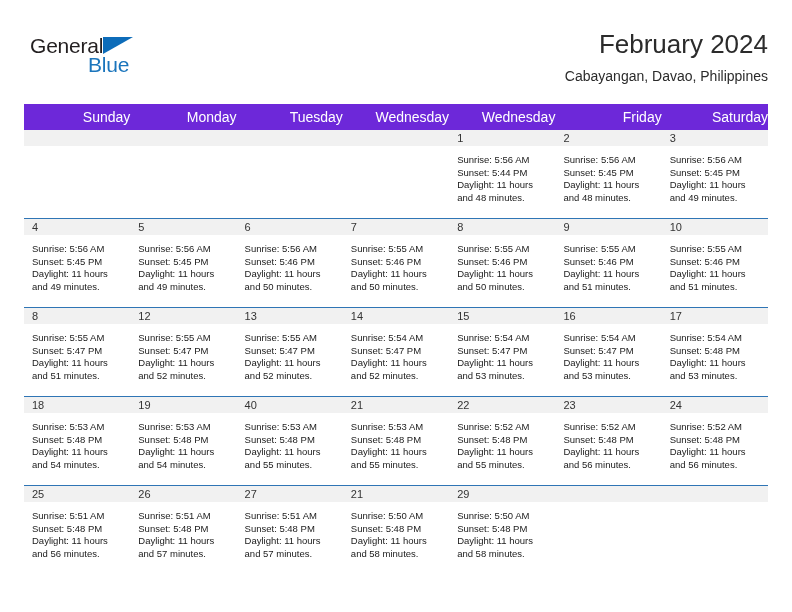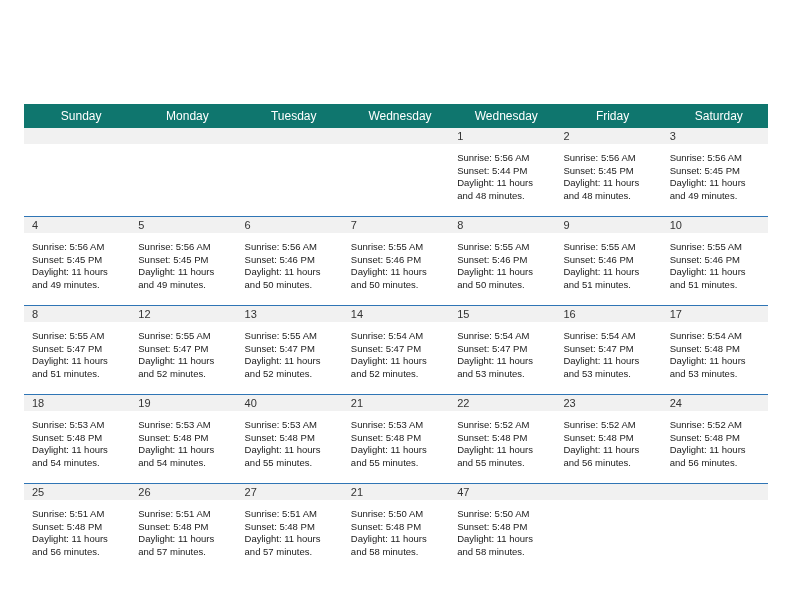--- a/index.html
+++ b/index.html
@@ -92,25 +92,25 @@
     position: absolute;
     left: 24px;
     top: 104px;
     width: 744px;
     border-collapse: collapse;
     table-layout: fixed;
   }
   .calendar col { width: 106.28px; }
 
   .calendar thead th {
-    background: #0f766e;
+    background: #6d28d9;
     color: #ffffff;
-    font-size: 12px;
+    font-size: 14px;
     font-weight: normal;
-    text-align: center;
+    text-align: right;
     padding: 5px 0 5px 8px;
     height: 11px;
     vertical-align: middle;
   }
 
   .calendar tbody td {
     vertical-align: top;
     padding: 0;
     border-top: 1.6px solid #2f75b5;
     height: 88px;
@@ -144,20 +144,34 @@
     line-height: 12.6px;
     color: #1a1a1a;
   }
   .details div { white-space: nowrap; }
 </style>
 </head>
 <body>
 
 <div class="page">
 
+  <div class="top-bar">
+
+    <div class="logo">
+      <span class="logo-general">General</span>
+      <span class="logo-flag"></span>
+      <span class="logo-blue">Blue</span>
+    </div>
+
+    <div class="title-block">
+      <div class="cal-title">February 2024</div>
+      <div class="cal-subtitle">Cabayangan, Davao, Philippines</div>
+    </div>
+
+  </div>
 
   <table class="calendar">
     <colgroup>
       <col>
         <col>
         <col>
         <col>
         <col>
         <col>
         <col>
@@ -506,21 +520,21 @@
               <div class="details">
                 <div>Sunrise: 5:50 AM</div>
                 <div>Sunset: 5:48 PM</div>
                 <div>Daylight: 11 hours</div>
                 <div>and 58 minutes.</div>
               </div>
             </div>
           </td>
           <td>
             <div class="daycell filled">
-              <div class="daynum-band">47</div>
+              <div class="daynum-band">29</div>
               <div class="details">
                 <div>Sunrise: 5:50 AM</div>
                 <div>Sunset: 5:48 PM</div>
                 <div>Daylight: 11 hours</div>
                 <div>and 58 minutes.</div>
               </div>
             </div>
           </td>
           <td>
             <div class="daycell empty">

